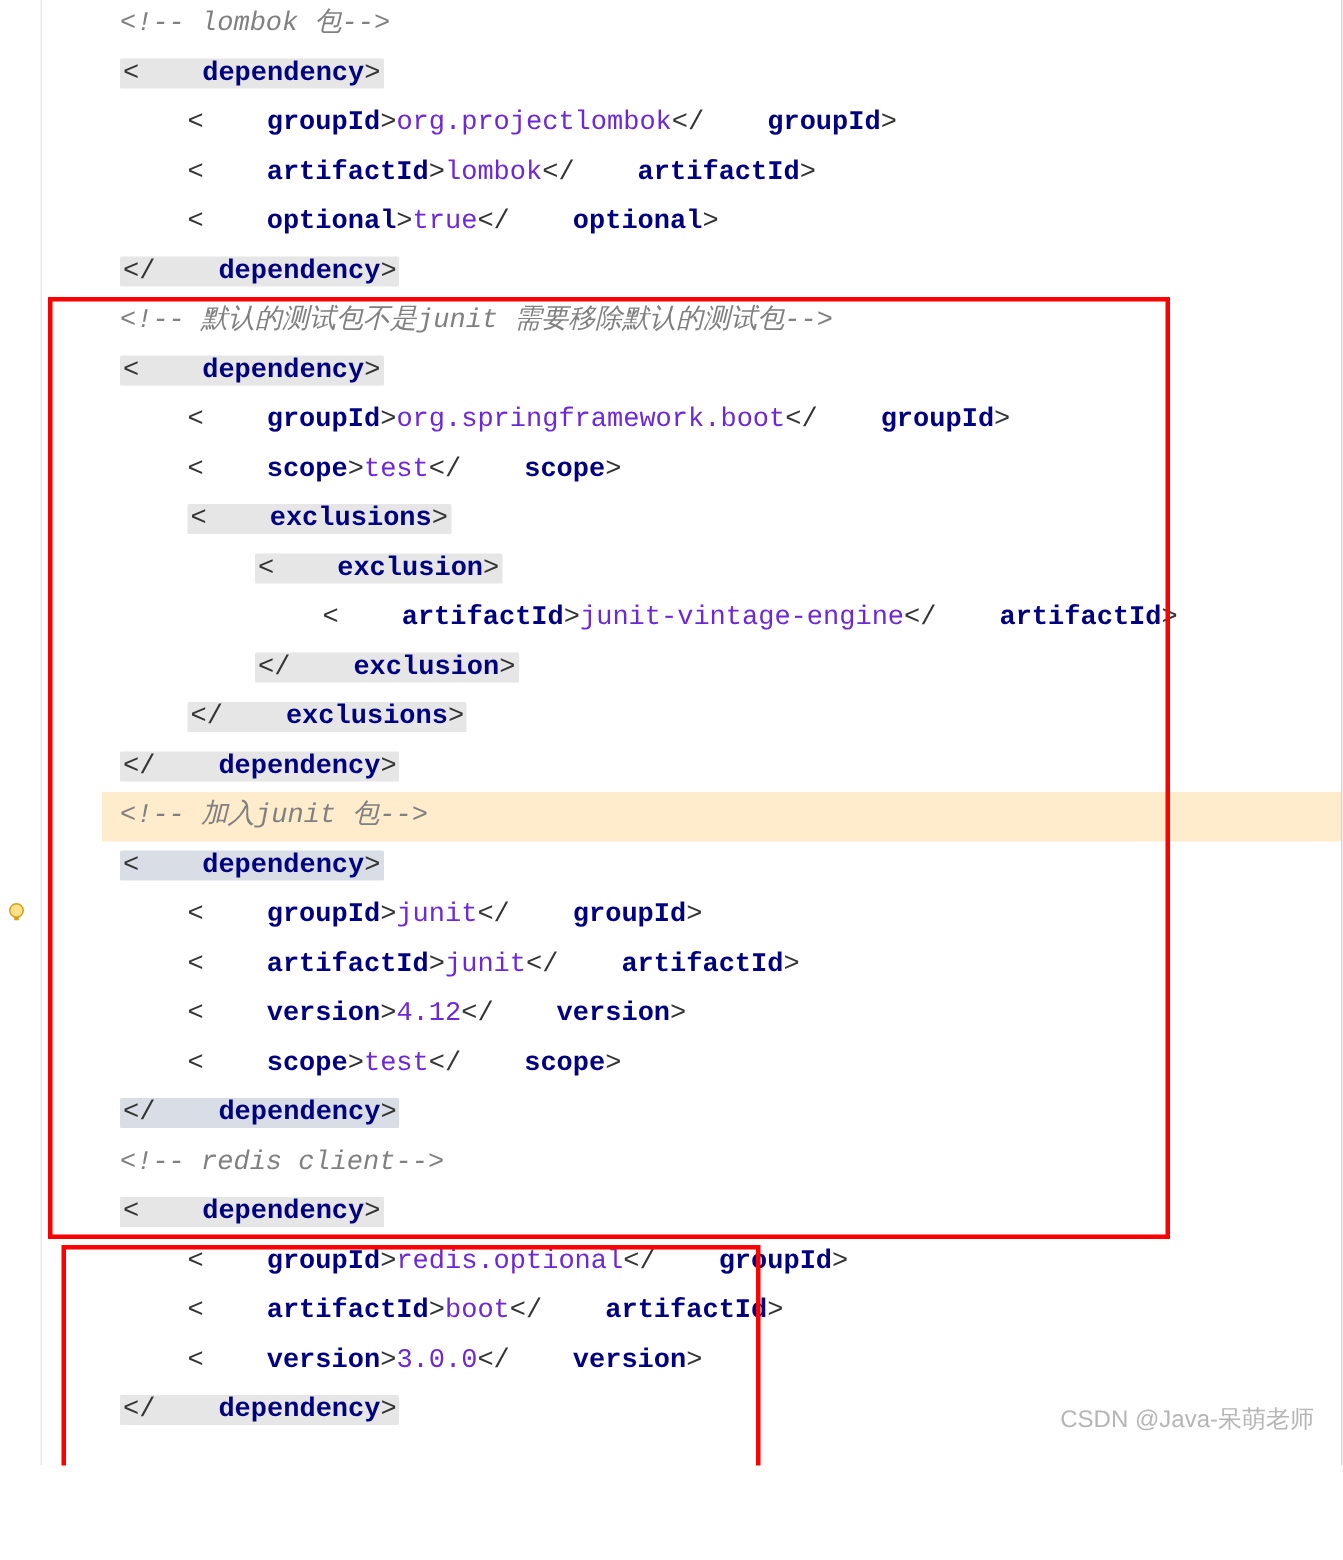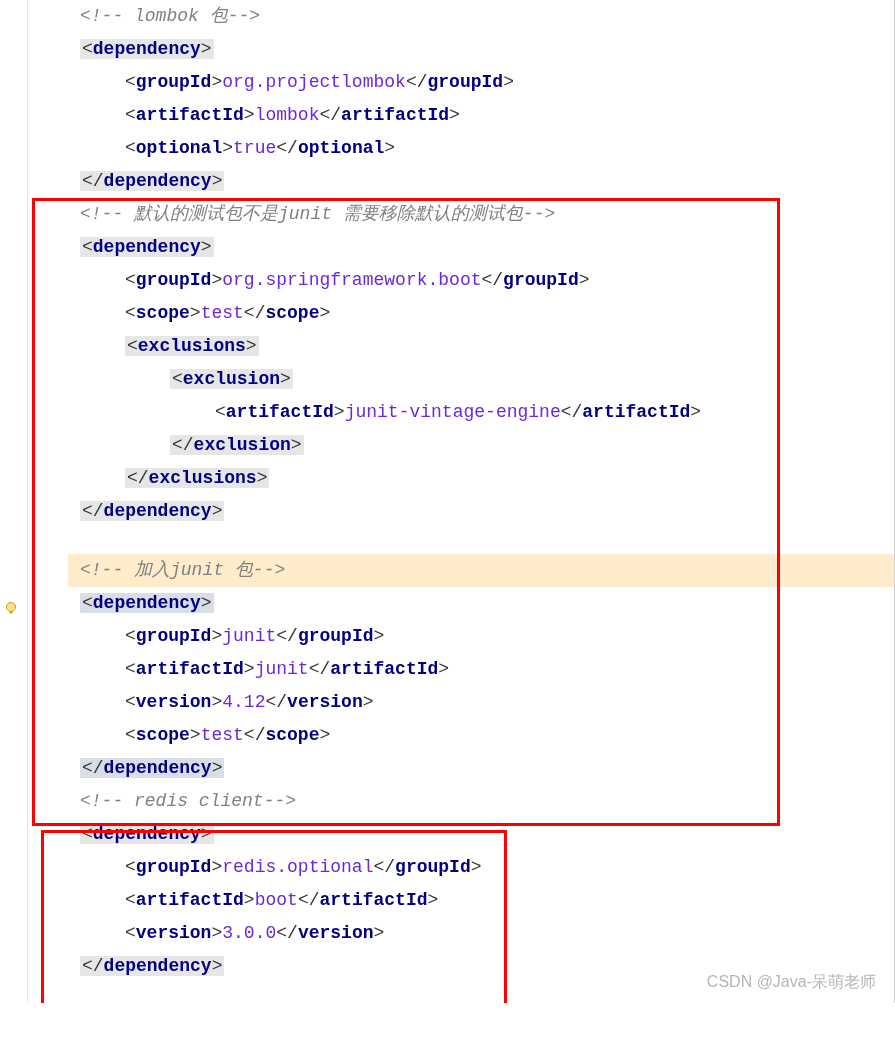--- a/index.html
+++ b/index.html
@@ -28,21 +28,21 @@
   .code {
     padding-left: 40px;
     line-height: 33px;
   }
   .line {
     white-space: pre;
     height: 33px;
     position: relative;
   }
   .bracket { color: #333; }
-  .tag { color: #000080; font-weight: bold; }
+  .tag { color: #000080; font-weight: bold; margin-left: 42px; }
   .text { color: #6d28d9; }
   .comment { color: #808080; font-style: italic; }
   .hl-pair { background: #e6e6e6; padding: 0 2px; border-radius: 1px; }
   .hl-tag  { background: #d8dde6; padding: 0 2px; border-radius: 1px; }
   .hl-cursor { background: #ffeccc; display: block; position: absolute; left: 28px; right: 0; top: 0; bottom: 0; z-index: -1; }
   .i1 { padding-left: 40px; }
   .i2 { padding-left: 85px; }
   .i3 { padding-left: 130px; }
   .i4 { padding-left: 175px; }
   .redbox1 {
@@ -59,21 +59,21 @@
     border: 3px solid #ff0000;
     left: 41px;
     top: 830px;
     width: 466px;
     height: 195px;
     pointer-events: none;
   }
   .watermark {
     position: absolute;
     right: 18px;
-    bottom: 10px;
+    bottom: 20px;
     color: rgba(120,120,120,0.55);
     font-family: "Microsoft YaHei", Arial, sans-serif;
     font-size: 16px;
     pointer-events: none;
   }
   .bulb {
     position: absolute;
     left: 4px;
     top: 601px;
     width: 14px;
@@ -108,21 +108,21 @@
     <div class="line i1"><span class="hl-pair"><span class="bracket">&lt;</span><span class="tag">dependency</span><span class="bracket">&gt;</span></span></div>
     <div class="line i2"><span class="bracket">&lt;</span><span class="tag">groupId</span><span class="bracket">&gt;</span><span class="text">org.springframework.boot</span><span class="bracket">&lt;/</span><span class="tag">groupId</span><span class="bracket">&gt;</span></div>
     <div class="line i2"><span class="bracket">&lt;</span><span class="tag">scope</span><span class="bracket">&gt;</span><span class="text">test</span><span class="bracket">&lt;/</span><span class="tag">scope</span><span class="bracket">&gt;</span></div>
     <div class="line i2"><span class="hl-pair"><span class="bracket">&lt;</span><span class="tag">exclusions</span><span class="bracket">&gt;</span></span></div>
     <div class="line i3"><span class="hl-pair"><span class="bracket">&lt;</span><span class="tag">exclusion</span><span class="bracket">&gt;</span></span></div>
     <div class="line i4"><span class="bracket">&lt;</span><span class="tag">artifactId</span><span class="bracket">&gt;</span><span class="text">junit-vintage-engine</span><span class="bracket">&lt;/</span><span class="tag">artifactId</span><span class="bracket">&gt;</span></div>
     <div class="line i3"><span class="hl-pair"><span class="bracket">&lt;/</span><span class="tag">exclusion</span><span class="bracket">&gt;</span></span></div>
     <div class="line i2"><span class="hl-pair"><span class="bracket">&lt;/</span><span class="tag">exclusions</span><span class="bracket">&gt;</span></span></div>
     <div class="line i1"><span class="hl-pair"><span class="bracket">&lt;/</span><span class="tag">dependency</span><span class="bracket">&gt;</span></span></div>
 
-    <div class="line i1" style="position:relative;margin-top:26px;"><span class="hl-cursor"></span><span class="comment">&lt;<span>!-- 加入junit 包--</span>&gt;</span></div>
+    <div class="line i1" style="position:relative;"><span class="hl-cursor"></span><span class="comment">&lt;<span>!-- 加入junit 包--</span>&gt;</span></div>
 
     <div class="line i1"><span class="hl-tag"><span class="bracket">&lt;</span><span class="tag">dependency</span><span class="bracket">&gt;</span></span></div>
     <div class="line i2"><span class="bracket">&lt;</span><span class="tag">groupId</span><span class="bracket">&gt;</span><span class="text">junit</span><span class="bracket">&lt;/</span><span class="tag">groupId</span><span class="bracket">&gt;</span></div>
     <div class="line i2"><span class="bracket">&lt;</span><span class="tag">artifactId</span><span class="bracket">&gt;</span><span class="text">junit</span><span class="bracket">&lt;/</span><span class="tag">artifactId</span><span class="bracket">&gt;</span></div>
     <div class="line i2"><span class="bracket">&lt;</span><span class="tag">version</span><span class="bracket">&gt;</span><span class="text">4.12</span><span class="bracket">&lt;/</span><span class="tag">version</span><span class="bracket">&gt;</span></div>
     <div class="line i2"><span class="bracket">&lt;</span><span class="tag">scope</span><span class="bracket">&gt;</span><span class="text">test</span><span class="bracket">&lt;/</span><span class="tag">scope</span><span class="bracket">&gt;</span></div>
     <div class="line i1"><span class="hl-tag"><span class="bracket">&lt;/</span><span class="tag">dependency</span><span class="bracket">&gt;</span></span></div>
 
     <div class="line i1"><span class="comment">&lt;<span>!-- redis client--</span>&gt;</span></div>
 

